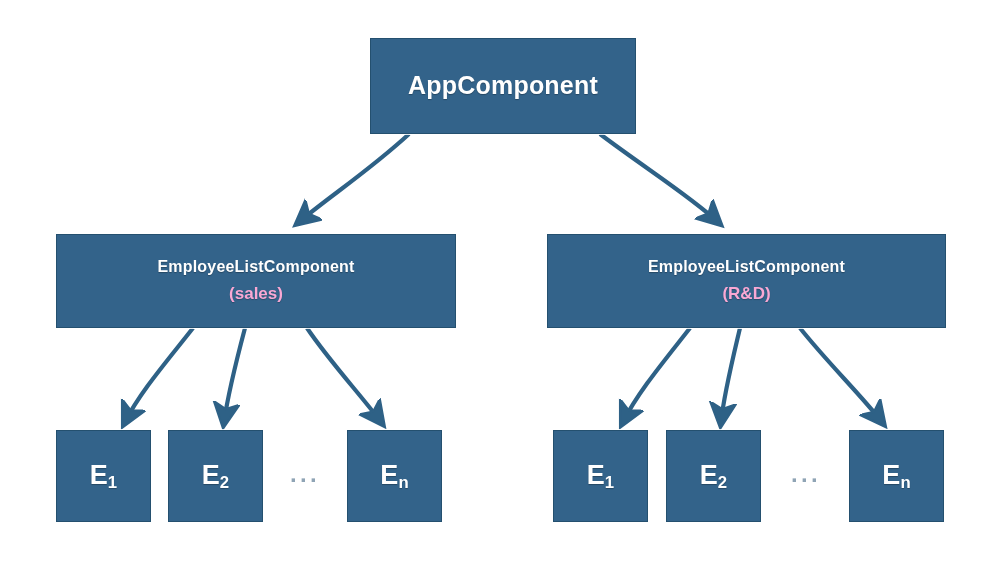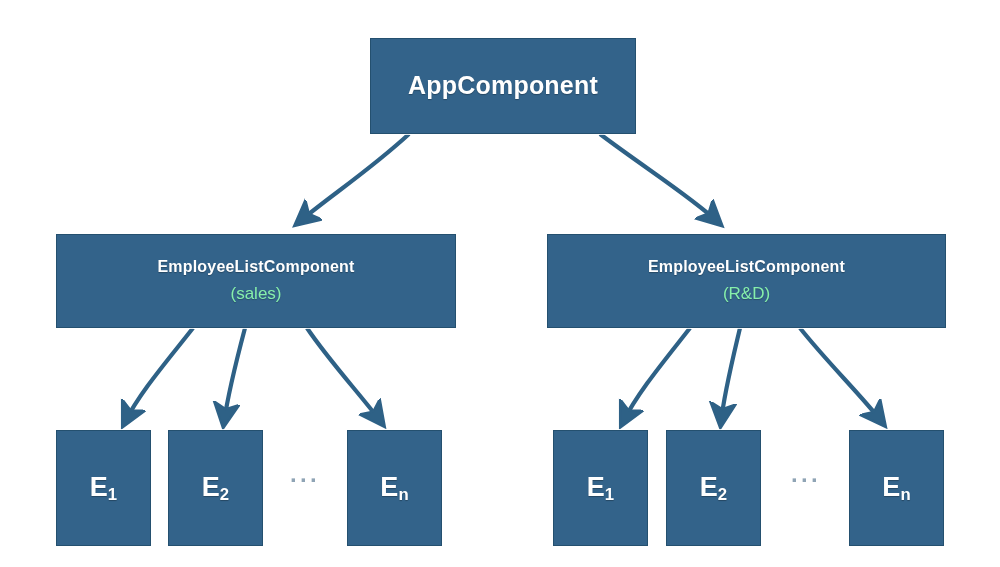--- a/index.html
+++ b/index.html
@@ -37,22 +37,22 @@
     text-align: center;
     z-index: 2;
   }
   .node-title {
     font-weight: bold;
     letter-spacing: 0.2px;
     text-shadow: 0 1px 1px rgba(0,0,0,0.28);
     line-height: 1.1;
   }
   .node-sub {
-    font-weight: normal;
-    color: #86efac;
+    font-weight: bold;
+    color: #f9a8d4;
     text-shadow: 0 1px 1px rgba(0,0,0,0.22);
     line-height: 1.1;
     margin-top: 9px;
   }
   
   #node-app {
     left: 370px;
     top: 38px;
     width: 266px;
     height: 96px;
@@ -66,21 +66,21 @@
   }
   #node-list-sales { left: 56px;  width: 400px; }
   #node-list-rnd   { left: 547px; width: 399px; }
   .node-mid .node-title { font-size: 16px; }
   .node-mid .node-sub   { font-size: 17px; }
 
   
   .node-leaf {
     top: 430px;
     width: 95px;
-    height: 116px;
+    height: 92px;
   }
   .node-leaf .node-title { font-size: 27px; }
   .node-leaf .node-title sub {
     font-size: 0.62em;
     vertical-align: baseline;
     position: relative;
     bottom: -0.25em;
     font-weight: bold;
   }
 

